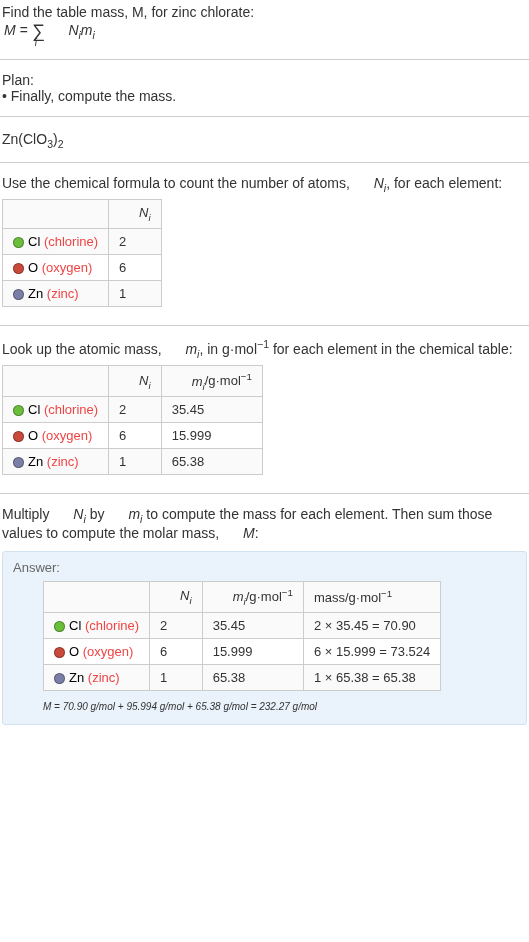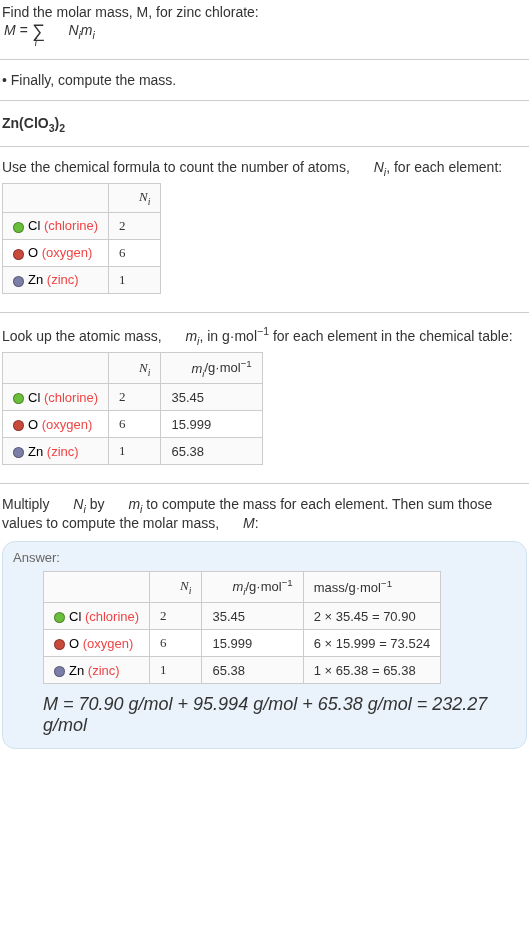--- a/index.html
+++ b/index.html
@@ -52,67 +52,68 @@
     border: 1px solid rgba(0,0,0,0.3);
   }
   .dot.cl { background: #6abf3a; }
   .dot.o  { background: #c94a3b; }
   .dot.zn { background: #7b7fa8; }
   .elsym { color: #000000; }
   .elname { color: #ef4444; }
   .answer-box {
     background: #eaf3fb;
     border: 1px solid #d0e2f0;
-    border-radius: 13px;
+    border-radius: 3px;
     padding: 8px 10px 12px 10px;
     margin: 6px 2px;
   }
   .answer-box .label {
     color: #666;
     font-size: 13px;
     margin-bottom: 6px;
   }
   .answer-box table.data {
     background: #fff;
     margin-left: 30px;
   }
   .answer-box .finaleq {
     font-style: italic;
     margin: 10px 0 0 30px;
-    font-size: 18px;
+    font-size: 10px;
     color: #333;
   }
-  .center-n { text-align: center; font-family: Liberation Serif, serif; }
+  .center-n { text-align: center; }
   .it { font-style: italic; margin-left: 20px; }
 </style>
 </head>
 <body>
 
 <div class="section">
   <div>
-    <span>Find the molar mass, M, for zinc chlorate:</span>
+    <span>Find the table mass, M, for zinc chlorate:</span>
   </div>
   <div class="formula">
     <span style="font-style:italic">M</span> = <span style="position:relative; display:inline-block; vertical-align:middle; line-height:1;">
       <span style="font-size:18px;">∑</span>
       <span style="position:absolute; left:3px; top:16px; font-size:10px; font-style:italic;">i</span>
     </span>&nbsp;<span class="it">N<sub>i</sub>m<sub>i</sub></span>
   </div>
 </div>
 
 <hr class="div">
 
 <div class="section">
+  <div>Plan:</div>
   <div>• Finally, compute the mass.</div>
 </div>
 
 <hr class="div">
 
 <div class="section">
-  <div style="padding-top:2px;font-weight:bold;">
+  <div style="padding-top:2px;">
     <span>Zn(ClO</span><sub>3</sub><span>)</span><sub>2</sub>
   </div>
 </div>
 
 <hr class="div">
 
 <div class="section">
   <div>
     <span>Use the chemical formula to count the number of atoms, </span><span class="it"><span>N</span><sub>i</sub></span><span>, for each element:</span>
   </div>

